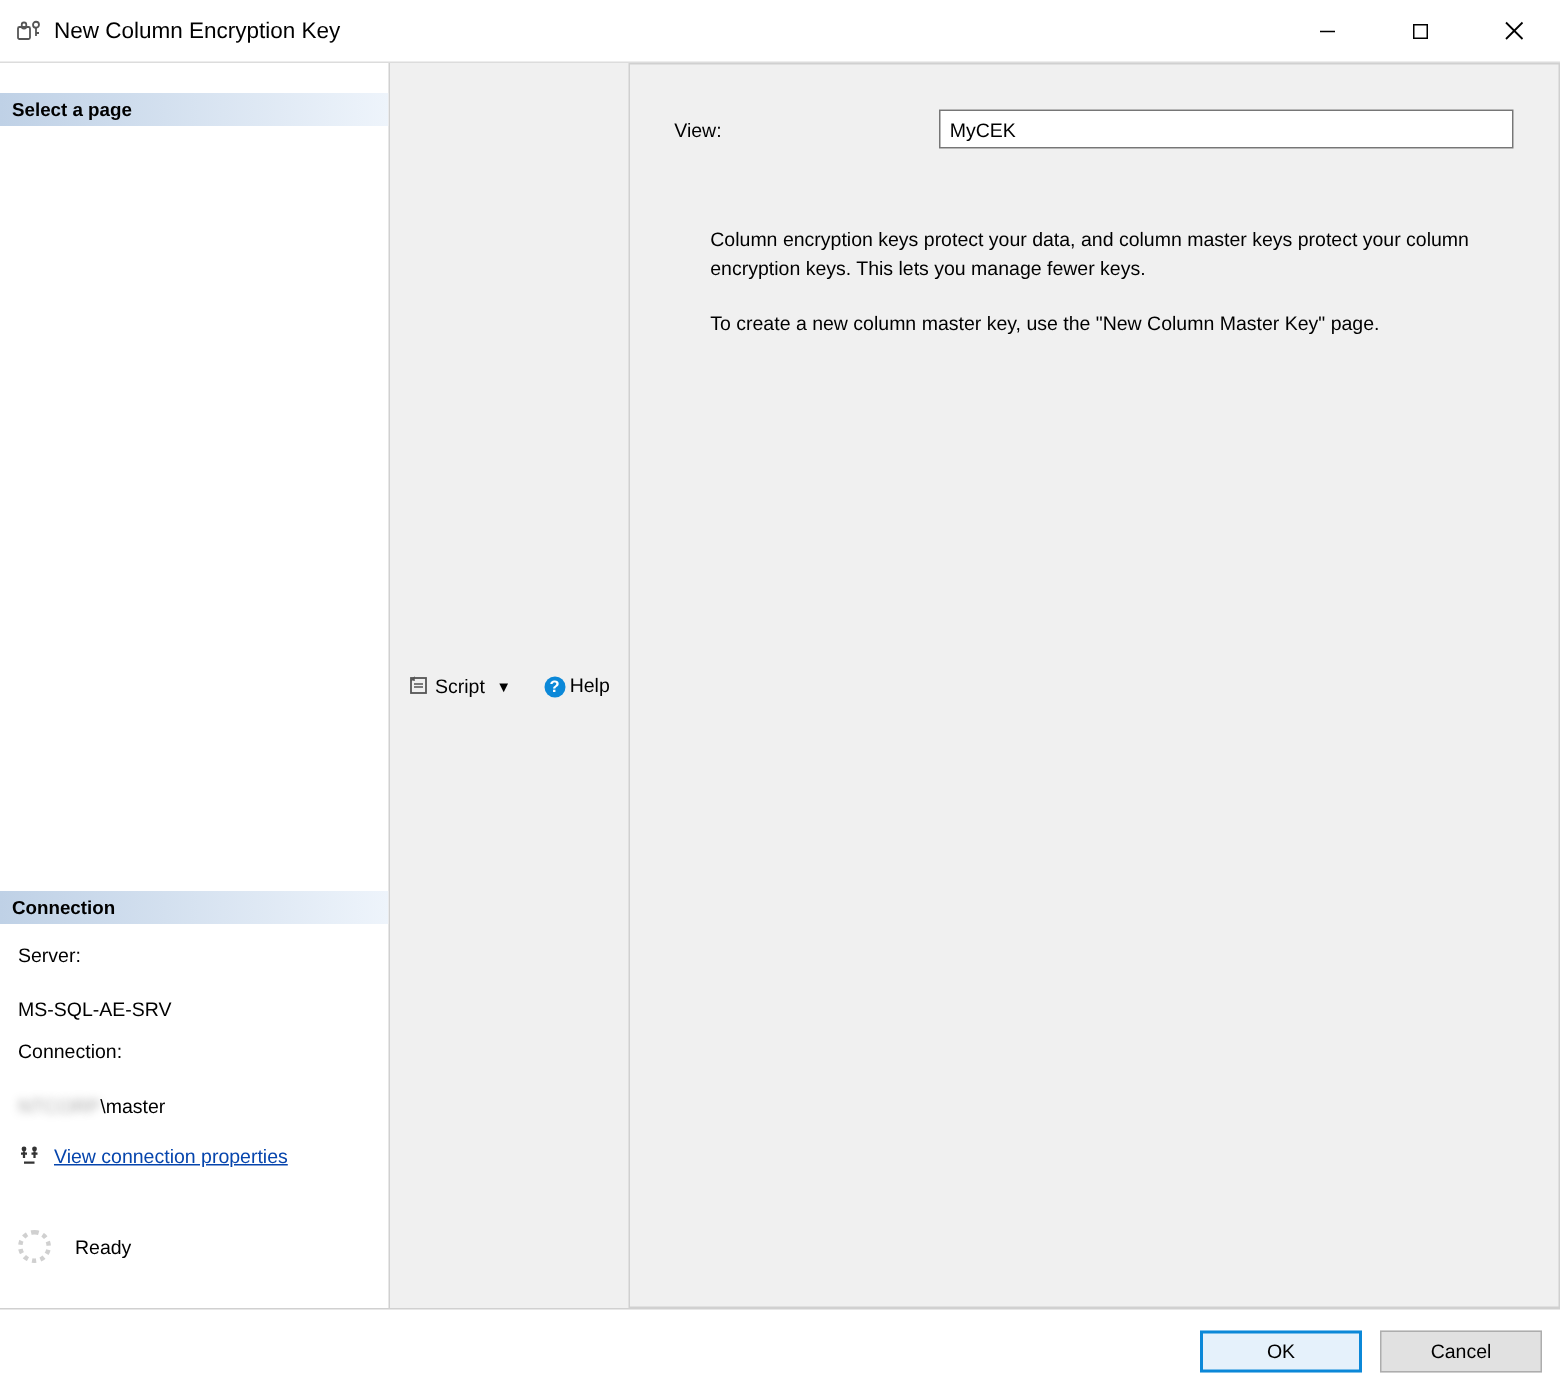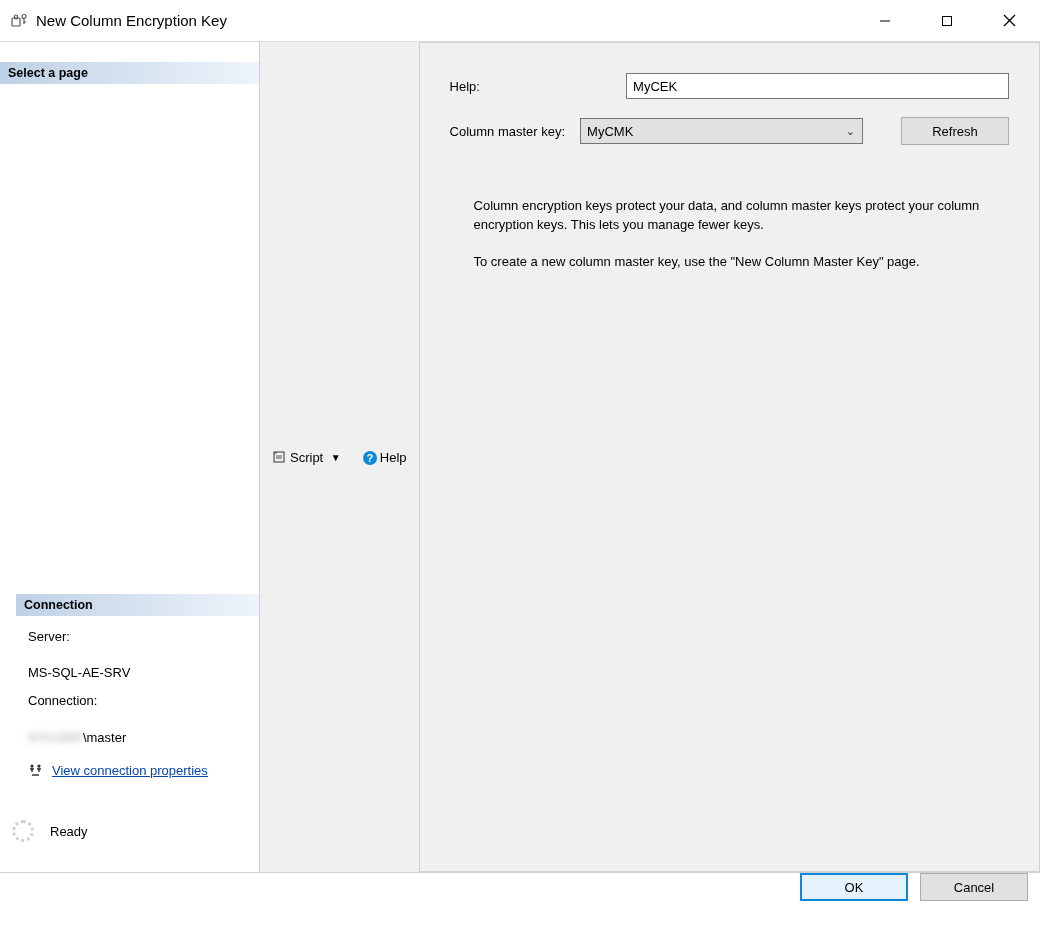--- a/index.html
+++ b/index.html
@@ -62,40 +62,40 @@
     display: flex;
     flex-direction: row;
     overflow: hidden;
   }
   .footer {
     grid-column: 1 / span 2;
     grid-row: 2;
     border-top: 1px solid #d0d0d0;
     background: #fff;
     display: flex;
+    align-items: center;
     justify-content: flex-end;
     padding: 0 12px;
     gap: 12px;
   }
 
   
   .section-header {
     background: linear-gradient(to right, #bfd1e6 0%, #eef4fb 100%);
     font-weight: bold;
     padding: 4px 8px;
     font-size: 12.5px;
     margin-top: 20px;
   }
   .left-select-page {
     flex: 1 1 auto;
     min-height: 0;
   }
   .left-connection {
     flex: 0 0 auto;
-    padding-left: 16px;
   }
   .conn-body {
     padding: 12px 12px 30px 12px;
     font-size: 13px;
     line-height: 1.4;
     border-radius: 25px;
   }
   .conn-body .label { margin-top: 10px; }
   .conn-body .label:first-child { margin-top: 0; }
   .conn-body .val { margin-top: 18px; }
@@ -331,34 +331,24 @@
       </span>
       <span class="sep"></span>
       <span>
         <span class="help-badge">?</span><span>Help</span>
       </span>
     </div>
 
     <div class="form-area">
 
       <div class="form-row">
-        <label>Help:</label>
+        <label>View:</label>
         <input type="text" value="MyCEK" style="">
       </div>
 
-      <div class="form-row">
-        <label>Column master key:</label>
-        <div class="select-wrap">
-          <div class="fake-select">
-            <span>MyCMK</span>
-          </div>
-          <span class="chev">⌄</span>
-        </div>
-        <button class="btn refresh-btn">Refresh</button>
-      </div>
 
       <div class="info-text">
         <p>Column encryption keys protect your data, and column master keys protect your column encryption keys. This lets you manage fewer keys.</p>
         <p>To create a new column master key, use the "New Column Master Key" page.</p>
       </div>
 
     </div>
 
   </div>
 

